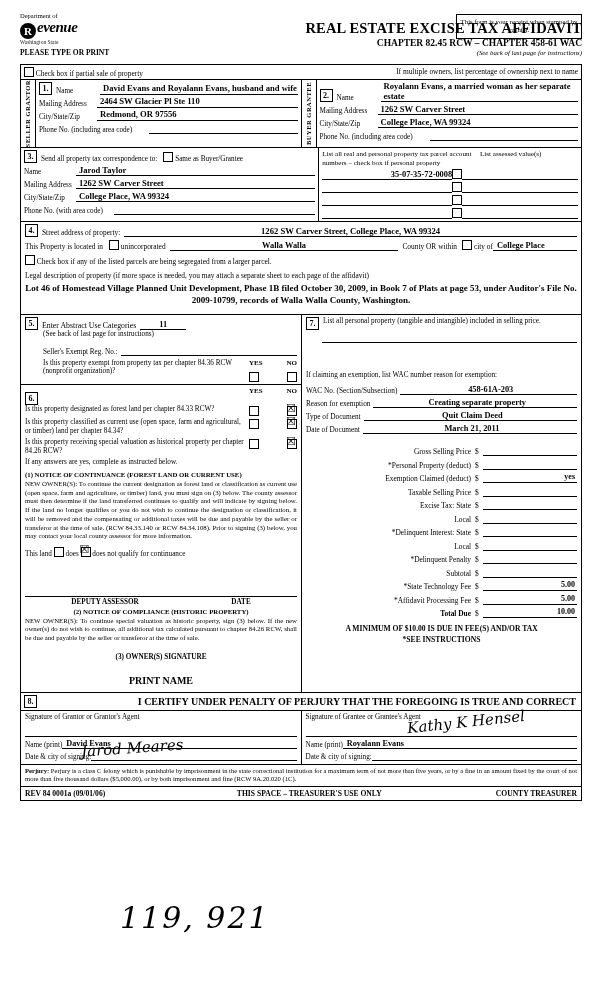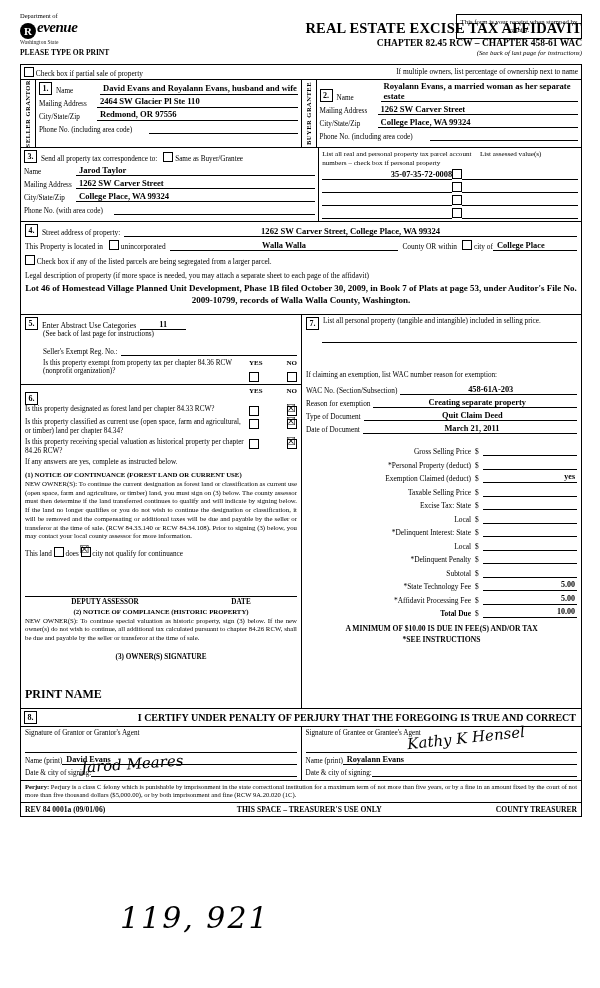--- a/index.html
+++ b/index.html
@@ -76,21 +76,21 @@
   .perj{font-size:6.6px;padding:2px 4px;line-height:1.3;text-align:justify;}
   .footer{display:flex;font-size:7.6px;font-weight:bold;padding:2px 4px;}
   .footer div:nth-child(1){width:30%;}
   .footer div:nth-child(2){flex:1;text-align:center;}
   .footer div:nth-child(3){width:27%;text-align:right;}
   .bignum{position:absolute;left:120px;top:900px;font-family:"DejaVu Serif",serif;font-size:30px;font-style:italic;letter-spacing:2px;}
   .certhdr{font-size:10px;font-weight:bold;text-align:right;padding:2px;}
   .minimum{font-size:7.6px;font-weight:bold;text-align:center;line-height:1.3;margin-top:6px;}
   .deputy{display:flex;font-size:7.2px;font-weight:bold;justify-content:space-around;border-top:1px solid #000;padding-top:1px;margin-top:10px;}
   .ownsig{font-size:7.2px;font-weight:bold;text-align:center;margin-top:10px;}
-  .printname{font-size:12px;font-weight:bold;text-align:left;margin-top:26px;}
+  .printname{font-size:10px;font-weight:bold;text-align:center;margin-top:14px;}
   .listhdr{font-size:7.1px;line-height:1.25;}
   .asmt{display:flex;font-size:7px;align-items:flex-end;text-align:right;}
   .asmtcb{width:10px;}
   .asmtline{flex:1;border-bottom:1px solid #000;height:9px;}
   .pnum{font-weight:bold;font-size:8.4px;}
 </style>
 </head>
 <body>
 
 <div class="page">
@@ -305,21 +305,21 @@
                 </div>
             </div>
             <div class="sm">If any answers are yes, complete as instructed below.</div>
 
             <div class="note bold" style="margin-top:5px;">(1) NOTICE OF CONTINUANCE (FOREST LAND OR CURRENT USE)</div>
             <div class="note">NEW OWNER(S): To continue the current designation as forest land or classification as current use (open space, farm and agriculture, or timber) land, you must sign on (3) below. The county assessor must then determine if the land transferred continues to qualify and will indicate by signing below. If the land no longer qualifies or you do not wish to continue the designation or classification, it will be removed and the compensating or additional taxes will be due and payable by the seller or transferor at the time of sale. (RCW 84.33.140 or RCW 84.34.108). Prior to signing (3) below, you may contact your local county assessor for more information.</div>
 
             <div class="sm" style="margin-top:6px;">
               <span>This land</span>
               <span class="cb"></span> <span>does</span>
-              <span class="cb x"></span> <span>city not</span>
+              <span class="cb x"></span> <span>does not</span>
               <span>qualify for continuance</span>
             </div>
 
             <div style="height:28px;"></div>
             <div class="deputy">
               <span>DEPUTY ASSESSOR</span>
               <span>DATE</span>
             </div>
             <div class="note bold ctr" style="margin-top:2px;">(2) NOTICE OF COMPLIANCE (HISTORIC PROPERTY)</div>
             <div class="note">NEW OWNER(S): To continue special valuation as historic property, sign (3) below. If the new owner(s) do not wish to continue, all additional tax calculated pursuant to chapter 84.26 RCW, shall be due and payable by the seller or transferor at the time of sale.</div>

